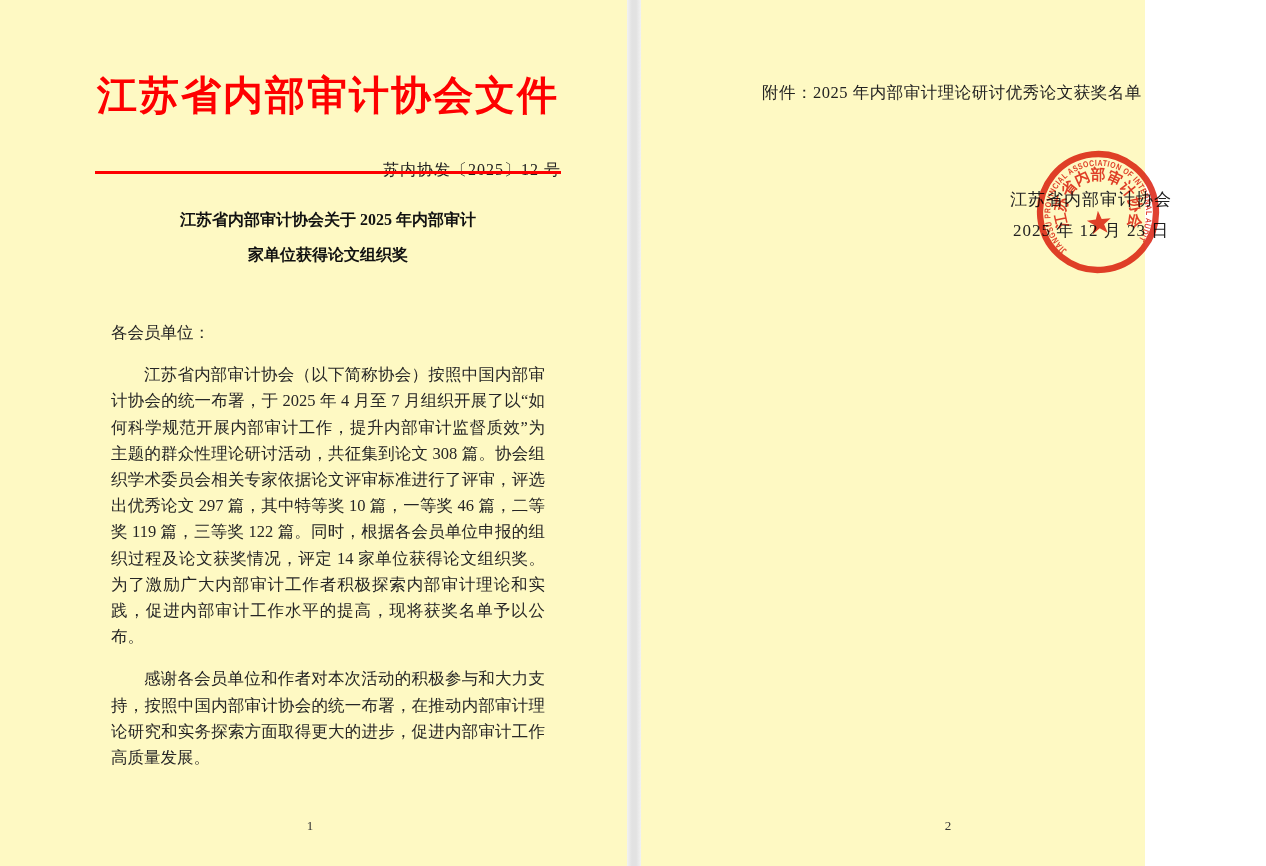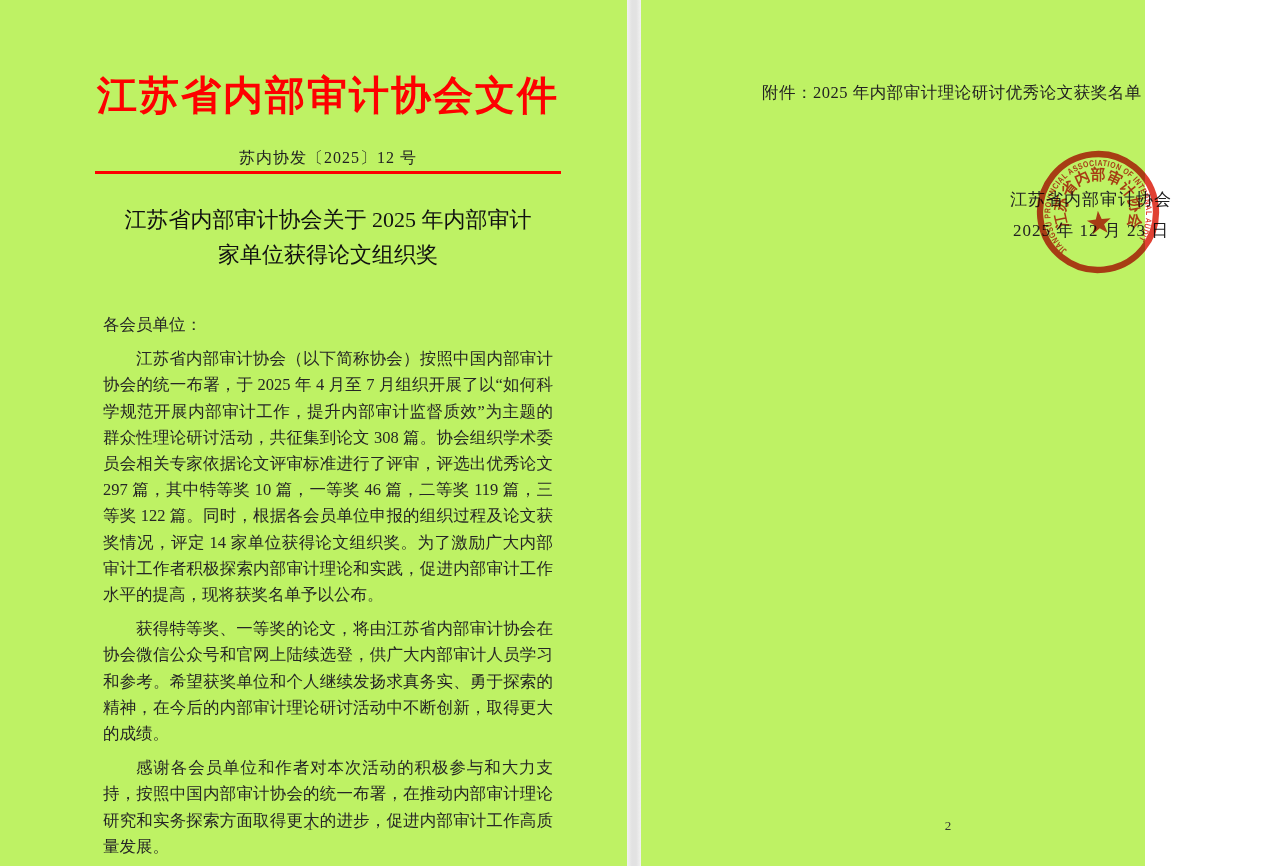--- a/index.html
+++ b/index.html
@@ -1,32 +1,32 @@
 <!DOCTYPE html>
 <html><head>
 <meta charset="utf-8">
 <style>
   html,body{margin:0;padding:0;background:#ffffff;}
   .viewport{position:relative;width:1266px;height:866px;overflow:hidden;
     font-family:"Liberation Serif","DejaVu Serif",serif;background:#ffffff;}
-  .page{position:absolute;top:0;height:866px;background:#bef264;}
+  .page{position:absolute;top:0;height:866px;background:#fef9c3;}
   .page1{left:0;width:627px;}
   .page2{left:641px;width:504px;}
   .page-gap{position:absolute;top:0;left:627px;width:14px;height:866px;
     background:linear-gradient(90deg,#f2f2f2,#e2e2e2 35%,#e2e2e2 65%,#f2f2f2);}
   .org-title{position:absolute;top:68px;left:80px;width:496px;text-align:center;
     color:#fe0000;font-size:40px;font-weight:bold;letter-spacing:2px;white-space:nowrap;}
-  .doc-number{position:absolute;top:148px;left:95px;width:466px;text-align:center;
+  .doc-number{position:absolute;top:160px;left:95px;width:466px;text-align:right;
     color:#222;font-size:16px;letter-spacing:1px;}
   .red-line{position:absolute;top:171px;left:95px;width:466px;height:3px;background:#fe0000;}
   .doc-title{position:absolute;top:202px;left:65px;width:526px;text-align:center;
-    color:#111;font-size:22px;font-weight:normal;line-height:35px;}
+    color:#111;font-size:16px;font-weight:bold;line-height:35px;}
   .body-text{position:absolute;top:304px;left:95px;width:466px;color:#262626;
     font-size:16.5px;line-height:26.2px;text-align:justify;}
-  .body-text p{margin:8px;text-indent:2em;}
+  .body-text p{margin:16px;text-indent:2em;}
   .body-text .salutation{text-indent:0;}
   .page-num{position:absolute;top:818px;width:20px;text-align:center;
     font-size:13px;color:#333;font-family:"Liberation Serif",serif;}
   .pn1{left:300px;}
   .pn2{left:297px;}
   .attachment-line{position:absolute;top:82px;left:121px;color:#222;font-size:16.5px;
     letter-spacing:.5px;white-space:nowrap;}
   .signature{position:absolute;top:188px;left:330px;width:240px;text-align:center;
     color:#222;font-size:17px;letter-spacing:1px;white-space:nowrap;}
   .sign-date{position:absolute;top:219px;left:330px;width:240px;text-align:center;
@@ -49,21 +49,20 @@
     <div class="org-title">江苏省内部审计协会文件</div>
     <div class="doc-number">苏内协发〔2025〕12 号</div>
     <div class="red-line"></div>
     <div class="doc-title">
       <div>江苏省内部审计协会关于 2025 年内部审计</div>
       <div>家单位获得论文组织奖</div>
     </div>
     <div class="body-text">
       <p class="salutation">各会员单位：</p>
       <p>江苏省内部审计协会（以下简称协会）按照中国内部审计协会的统一布署，于 2025 年 4 月至 7 月组织开展了以“如何科学规范开展内部审计工作，提升内部审计监督质效”为主题的群众性理论研讨活动，共征集到论文 308 篇。协会组织学术委员会相关专家依据论文评审标准进行了评审，评选出优秀论文 297 篇，其中特等奖 10 篇，一等奖 46 篇，二等奖 119 篇，三等奖 122 篇。同时，根据各会员单位申报的组织过程及论文获奖情况，评定 14 家单位获得论文组织奖。为了激励广大内部审计工作者积极探索内部审计理论和实践，促进内部审计工作水平的提高，现将获奖名单予以公布。</p>
-      <p>获得特等奖、一等奖的论文，将由江苏省内部审计协会在协会微信公众号和官网上陆续选登，供广大内部审计人员学习和参考。希望获奖单位和个人继续发扬求真务实、勇于探索的精神，在今后的内部审计理论研讨活动中不断创新，取得更大的成绩。</p>
       <p>感谢各会员单位和作者对本次活动的积极参与和大力支持，按照中国内部审计协会的统一布署，在推动内部审计理论研究和实务探索方面取得更大的进步，促进内部审计工作高质量发展。</p>
     </div>
     <div class="page-num pn1">1</div>
   </div>
 
   <div class="page page2">
     <div class="attachment-line">附件：2025 年内部审计理论研讨优秀论文获奖名单</div>
     <div class="signature">江苏省内部审计协会</div>
     <div class="sign-date">2025 年 12 月 23 日</div>
 

